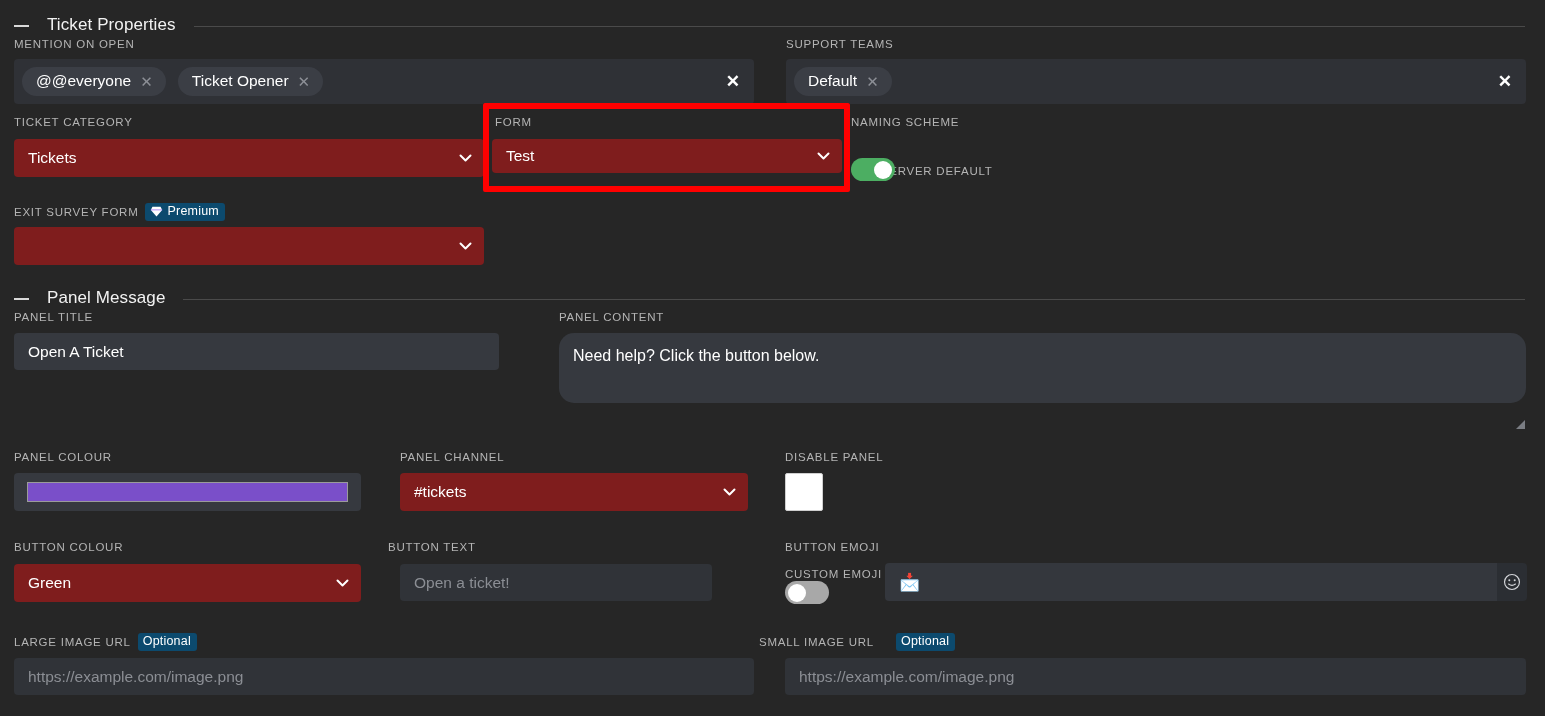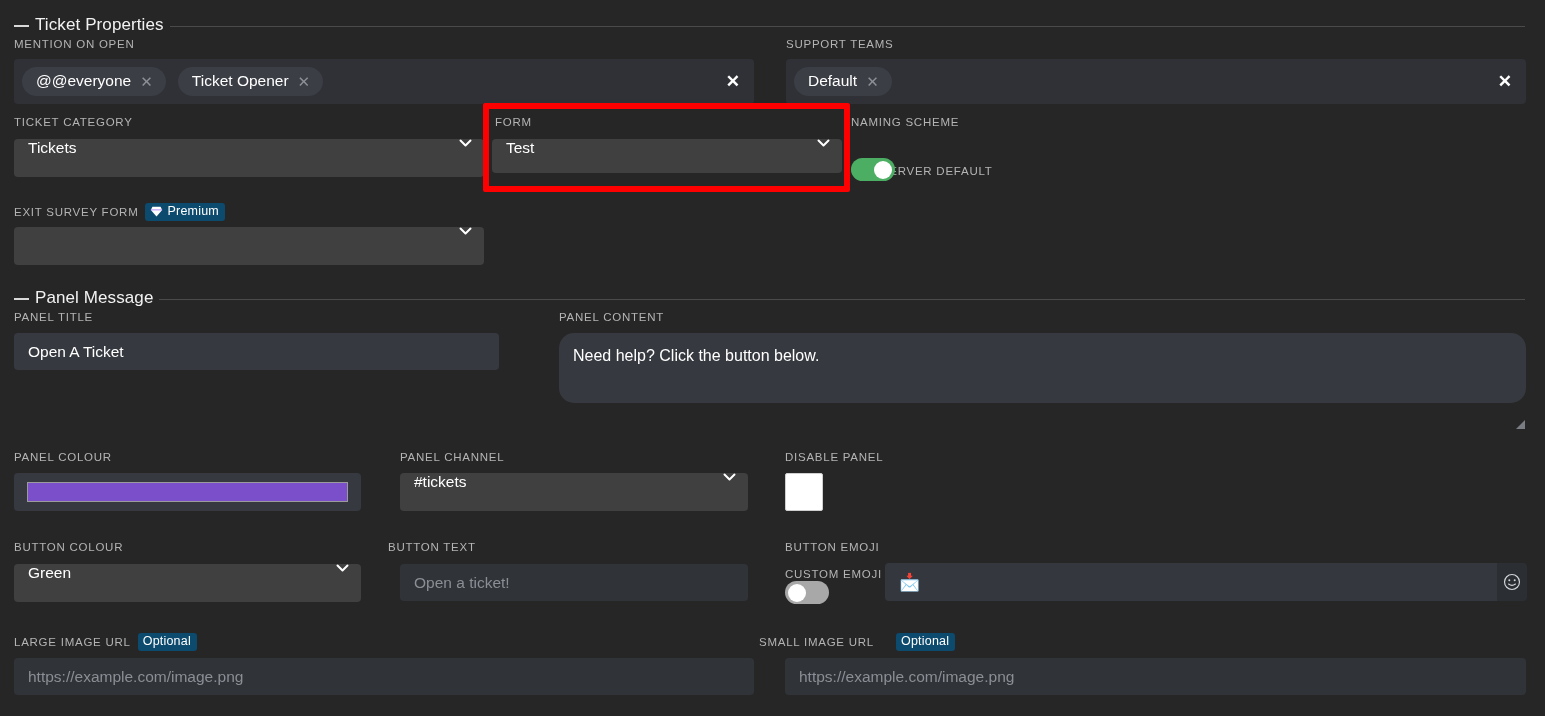--- a/index.html
+++ b/index.html
@@ -17,21 +17,21 @@
     color: #ffffff;
     position: relative;
   }
 
   .page { position: relative; width: 1545px; height: 716px; }
 
   
   .section-head {
     display: flex;
     align-items: center;
-    gap: 6px;
+    gap: 18px;
     position: absolute;
     left: 14px;
     right: 20px;
   }
   .section-head .minus {
     display: inline-block;
     width: 15px;
     height: 2px;
     background: #d9d9d9;
     flex: 0 0 auto;
@@ -89,23 +89,24 @@
     color: #ffffff;
     font-family: "Liberation Sans", sans-serif;
     font-size: 15.5px;
     padding: 0 14px;
     outline: none;
   }
   .ctl.dark { background: #303338; }
 
   .select-box {
     position: absolute;
-    background: #404040;
+    background: #7f1d1d;
     border-radius: 4px;
     display: flex;
+    align-items: center;
     padding: 0 12px 0 14px;
     cursor: pointer;
   }
   .select-box .val {
     flex: 1 1 auto;
     font-size: 15.5px;
     color: #ffffff;
     white-space: nowrap;
     overflow: hidden;
   }
@@ -392,21 +393,21 @@
   <div class="select-box" style="left:14px; top:564px; width:347px; height:38px;">
     <span class="val">Green</span>
     <svg class="chev" viewBox="0 0 12 8">
       <path d="M1 1.5 L6 6.5 L11 1.5" stroke="currentColor" stroke-width="2" fill="none" stroke-linecap="round" stroke-linejoin="round"></path>
     </svg>
   </div>
 
   <div class="flabel" style="left:388px; top:541px;">
     <span>BUTTON TEXT</span>
   </div>
-  <input class="ctl dark" type="text" style="left: 400px; top: 564px; width: 348px; height: 37px;" placeholder="Open a ticket!">
+  <input class="ctl dark" type="text" style="left: 400px; top: 564px; width: 312px; height: 37px;" placeholder="Open a ticket!">
 
   <div class="flabel" style="left:785px; top:541px;">
     <span>BUTTON EMOJI</span>
   </div>
   <div class="flabel" style="left:785px; top:568px;">
     <span>CUSTOM EMOJI</span>
   </div>
   <div class="toggle off" style="left:785px; top:581px;">
     <span class="knob"></span>
   </div>

